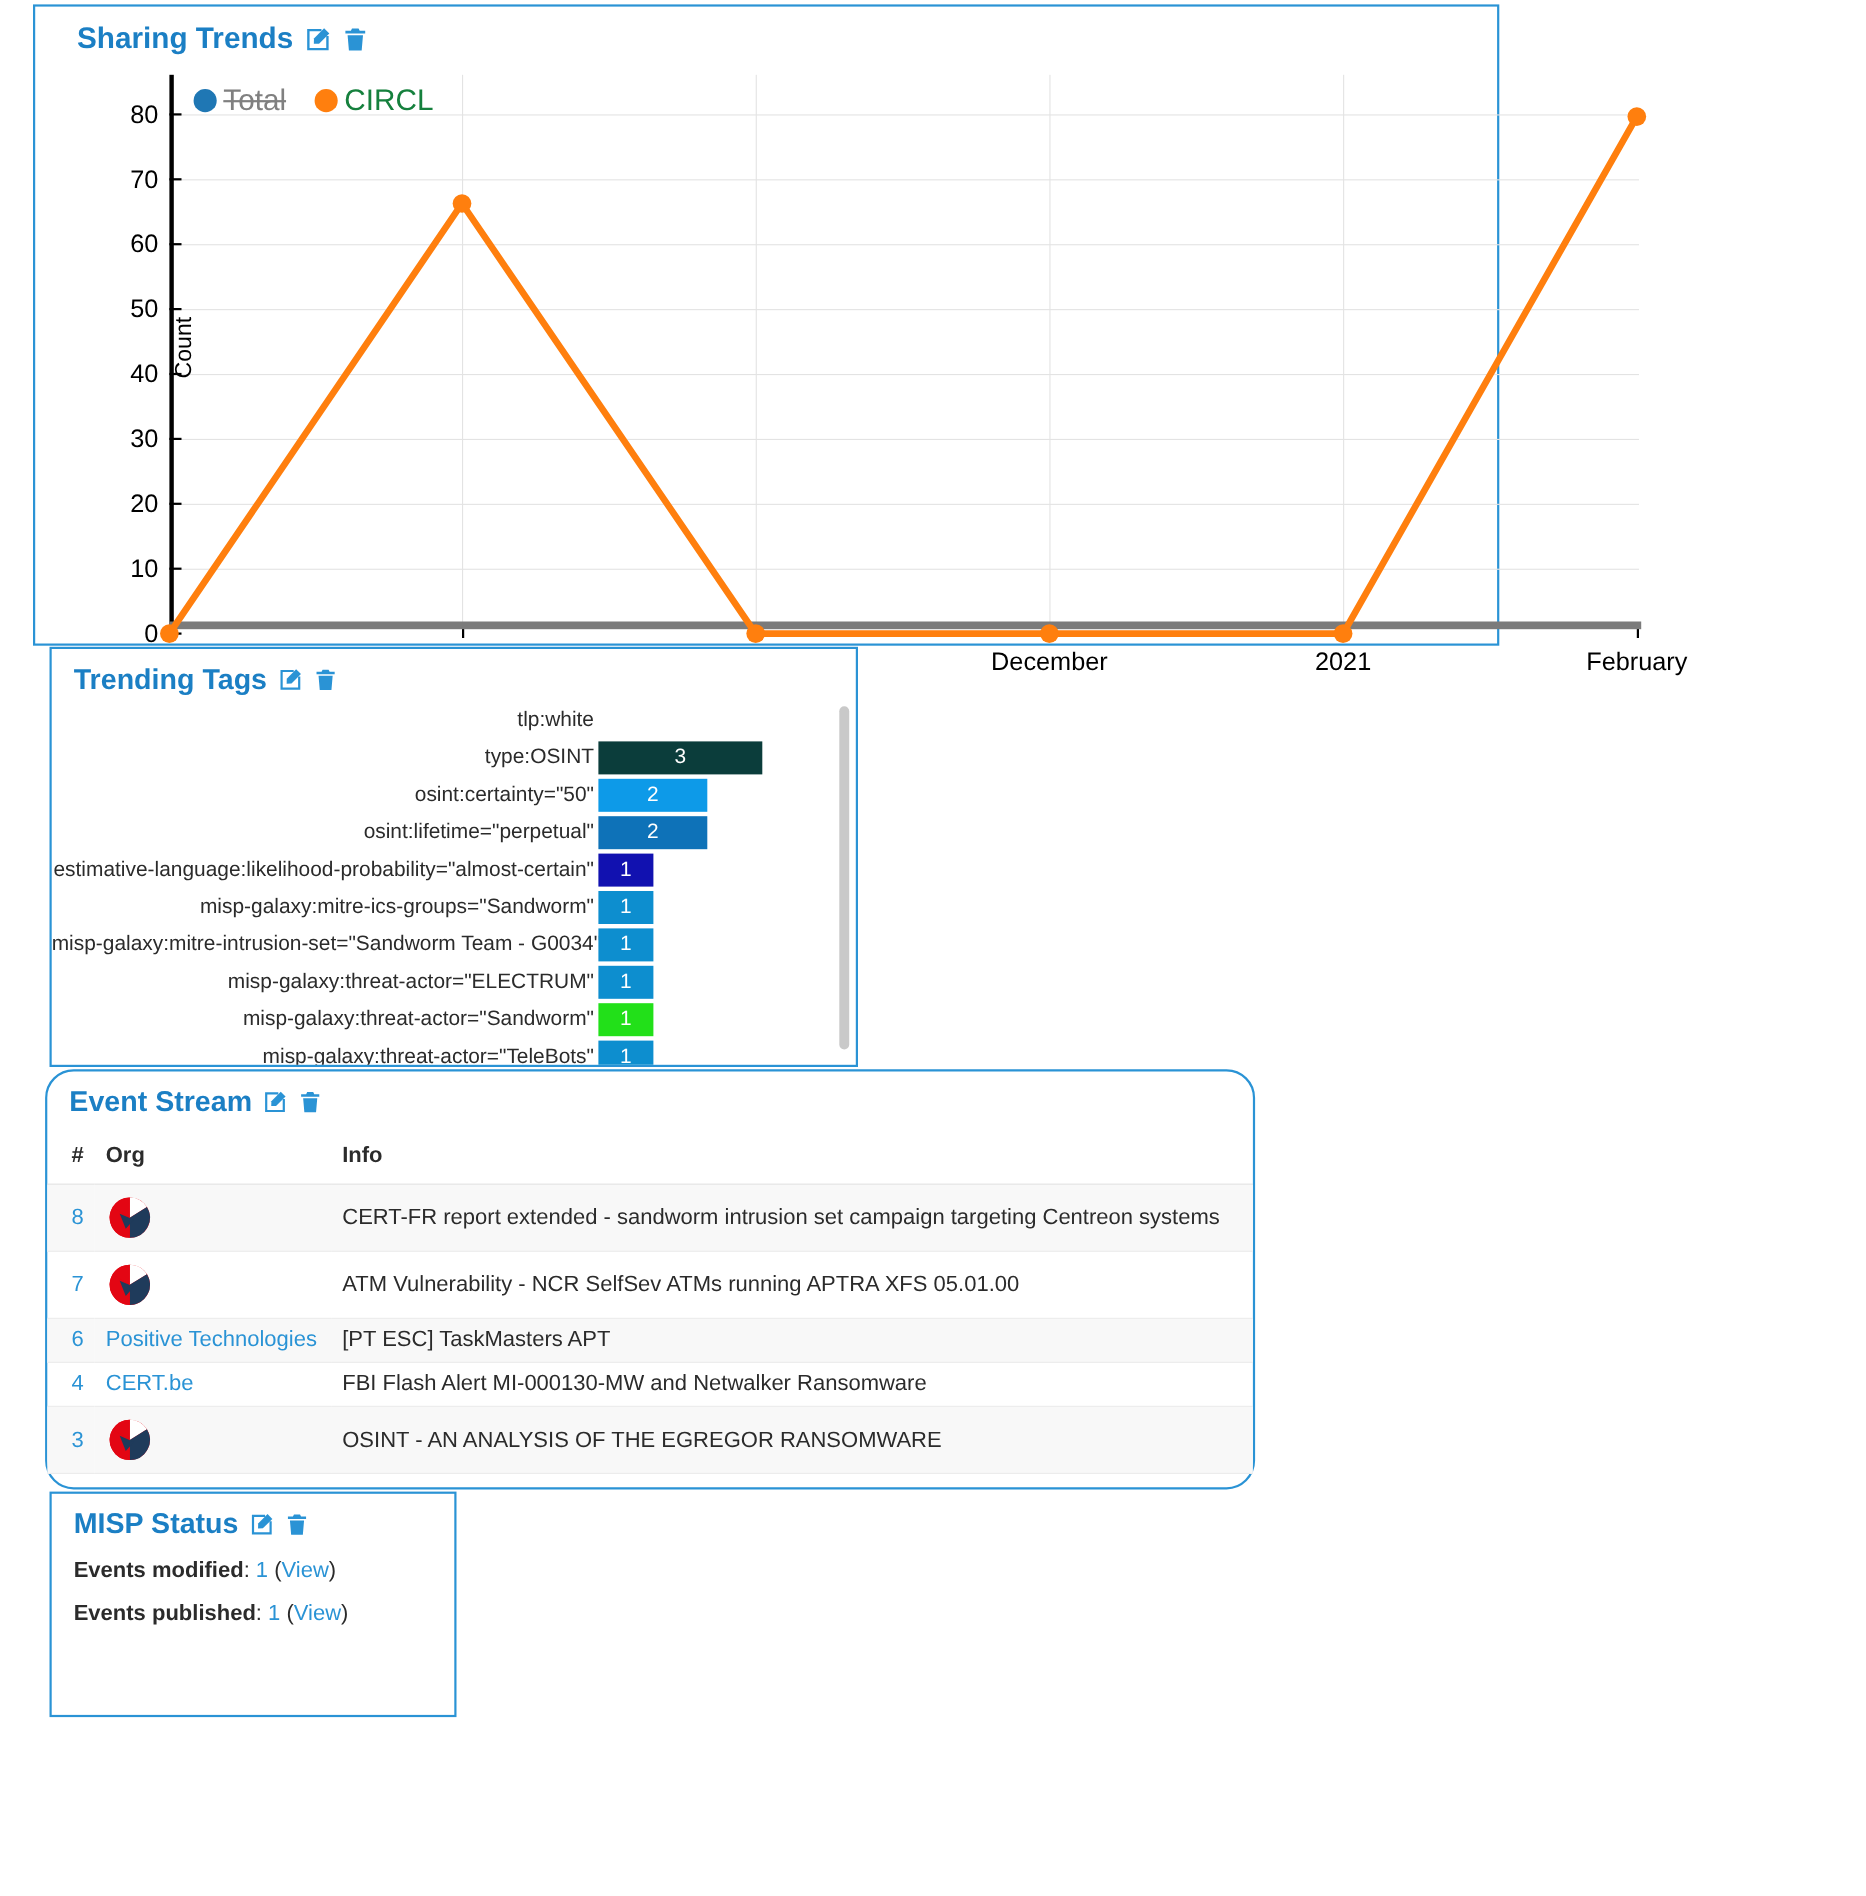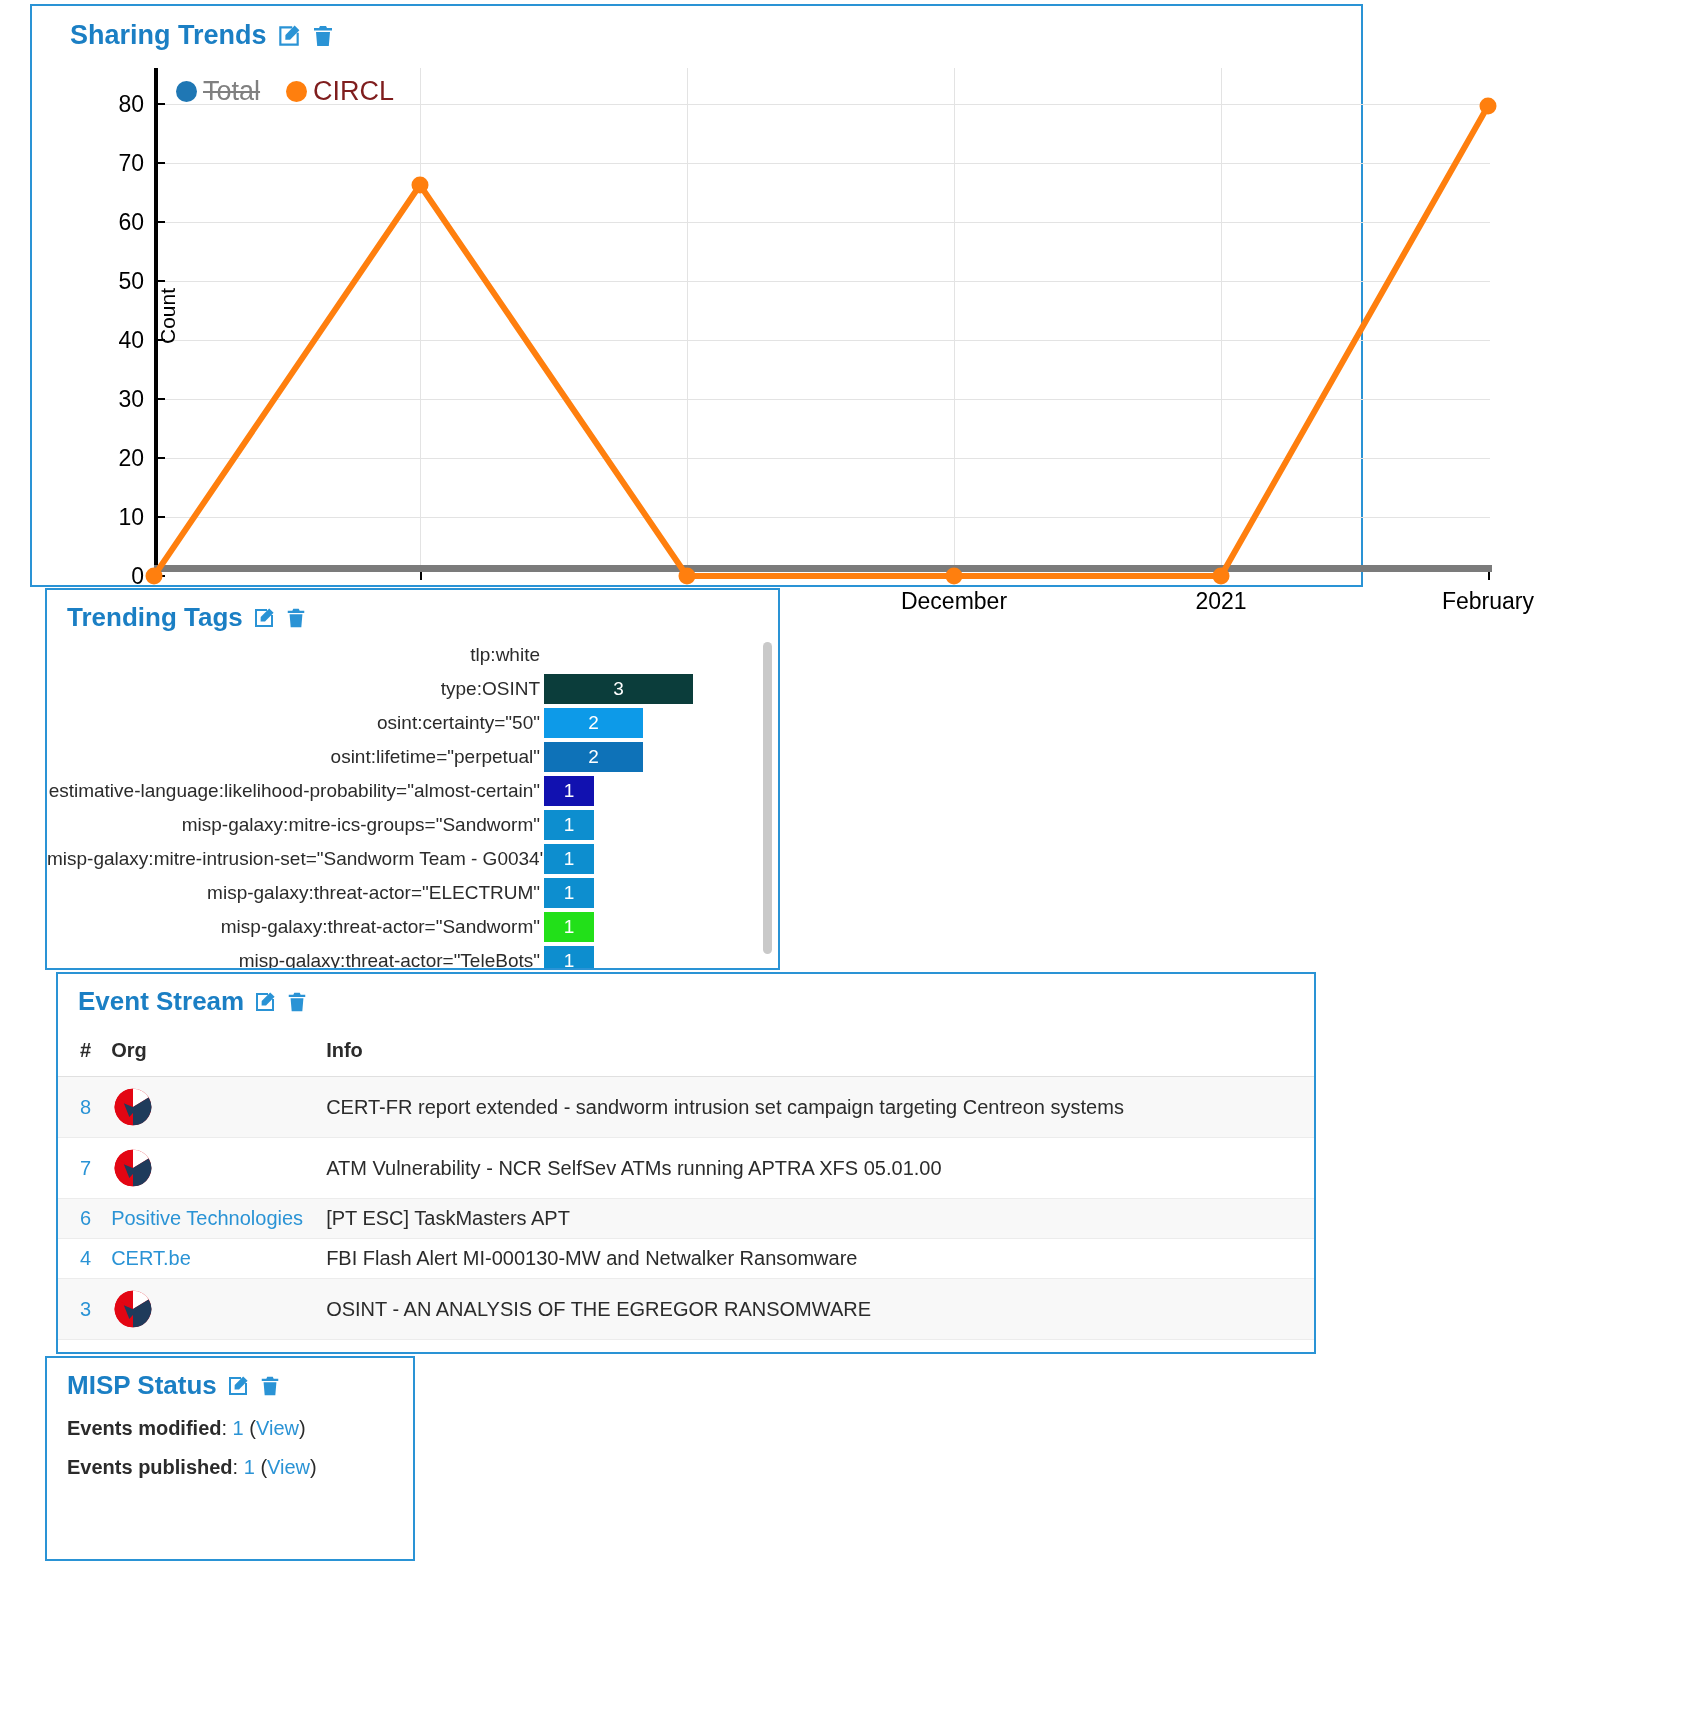--- a/index.html
+++ b/index.html
@@ -38,21 +38,21 @@
   }
   .plot-inner { position: absolute; left:0; top:0; right:0; bottom:0;text-align:right; }
 
   .legend {
     position: absolute; left: 22px; top: 8px;
     display: flex; align-items: center; gap: 26px;
     font-size: 27px; z-index: 6;
   }
   .legend-item { display: flex; align-items: center; gap: 6px; cursor: pointer; }
   .legend-dot { width: 21px; height: 21px; border-radius: 50%; display:inline-block; }
-  .legend-label { color: #7f1d1d; }
+  .legend-label { color: #15803d; }
   .legend-item.disabled .legend-label { color: #808080; text-decoration: line-through; }
 
   .y-axis-line {
     position: absolute; left: 122px; top: 10px; width: 4px; height: 501px;
     background: #000;
   }
   .x-axis-line {
     position: absolute; left: 122px; top: 507px; width: 1338px; height: 7px;
     background: #7b7b7b;
   }
@@ -119,21 +119,21 @@
     color: #fff;
     font-size: 19px;
     display: flex; align-items: center; justify-content: center;
   }
   .tags-scrollbar {
     position: absolute; right: 6px; top: 52px; width: 9px; bottom: 14px;
     background: #c9c9c9; border-radius: 5px; cursor: pointer;
   }
 
   
-  #event-stream { left: 56px; top: 972px; width: 1260px; height: 382px; }
+  #event-stream { left: 41px; top: 972px; width: 1100px; height: 382px; border-radius: 26px; }
   #event-stream .widget-title { margin: 12px 0 0 20px; font-size: 26px; }
   .ev-table { width: 100%; border-collapse: collapse; margin-top: 16px; }
   .ev-table th {
     text-align: left;
     font-size: 20px;
     color: #2b2b2b;
     padding: 6px 10px 14px 10px;
     border-bottom: 1px solid #e0e0e0;
     font-weight: bold;
   }

